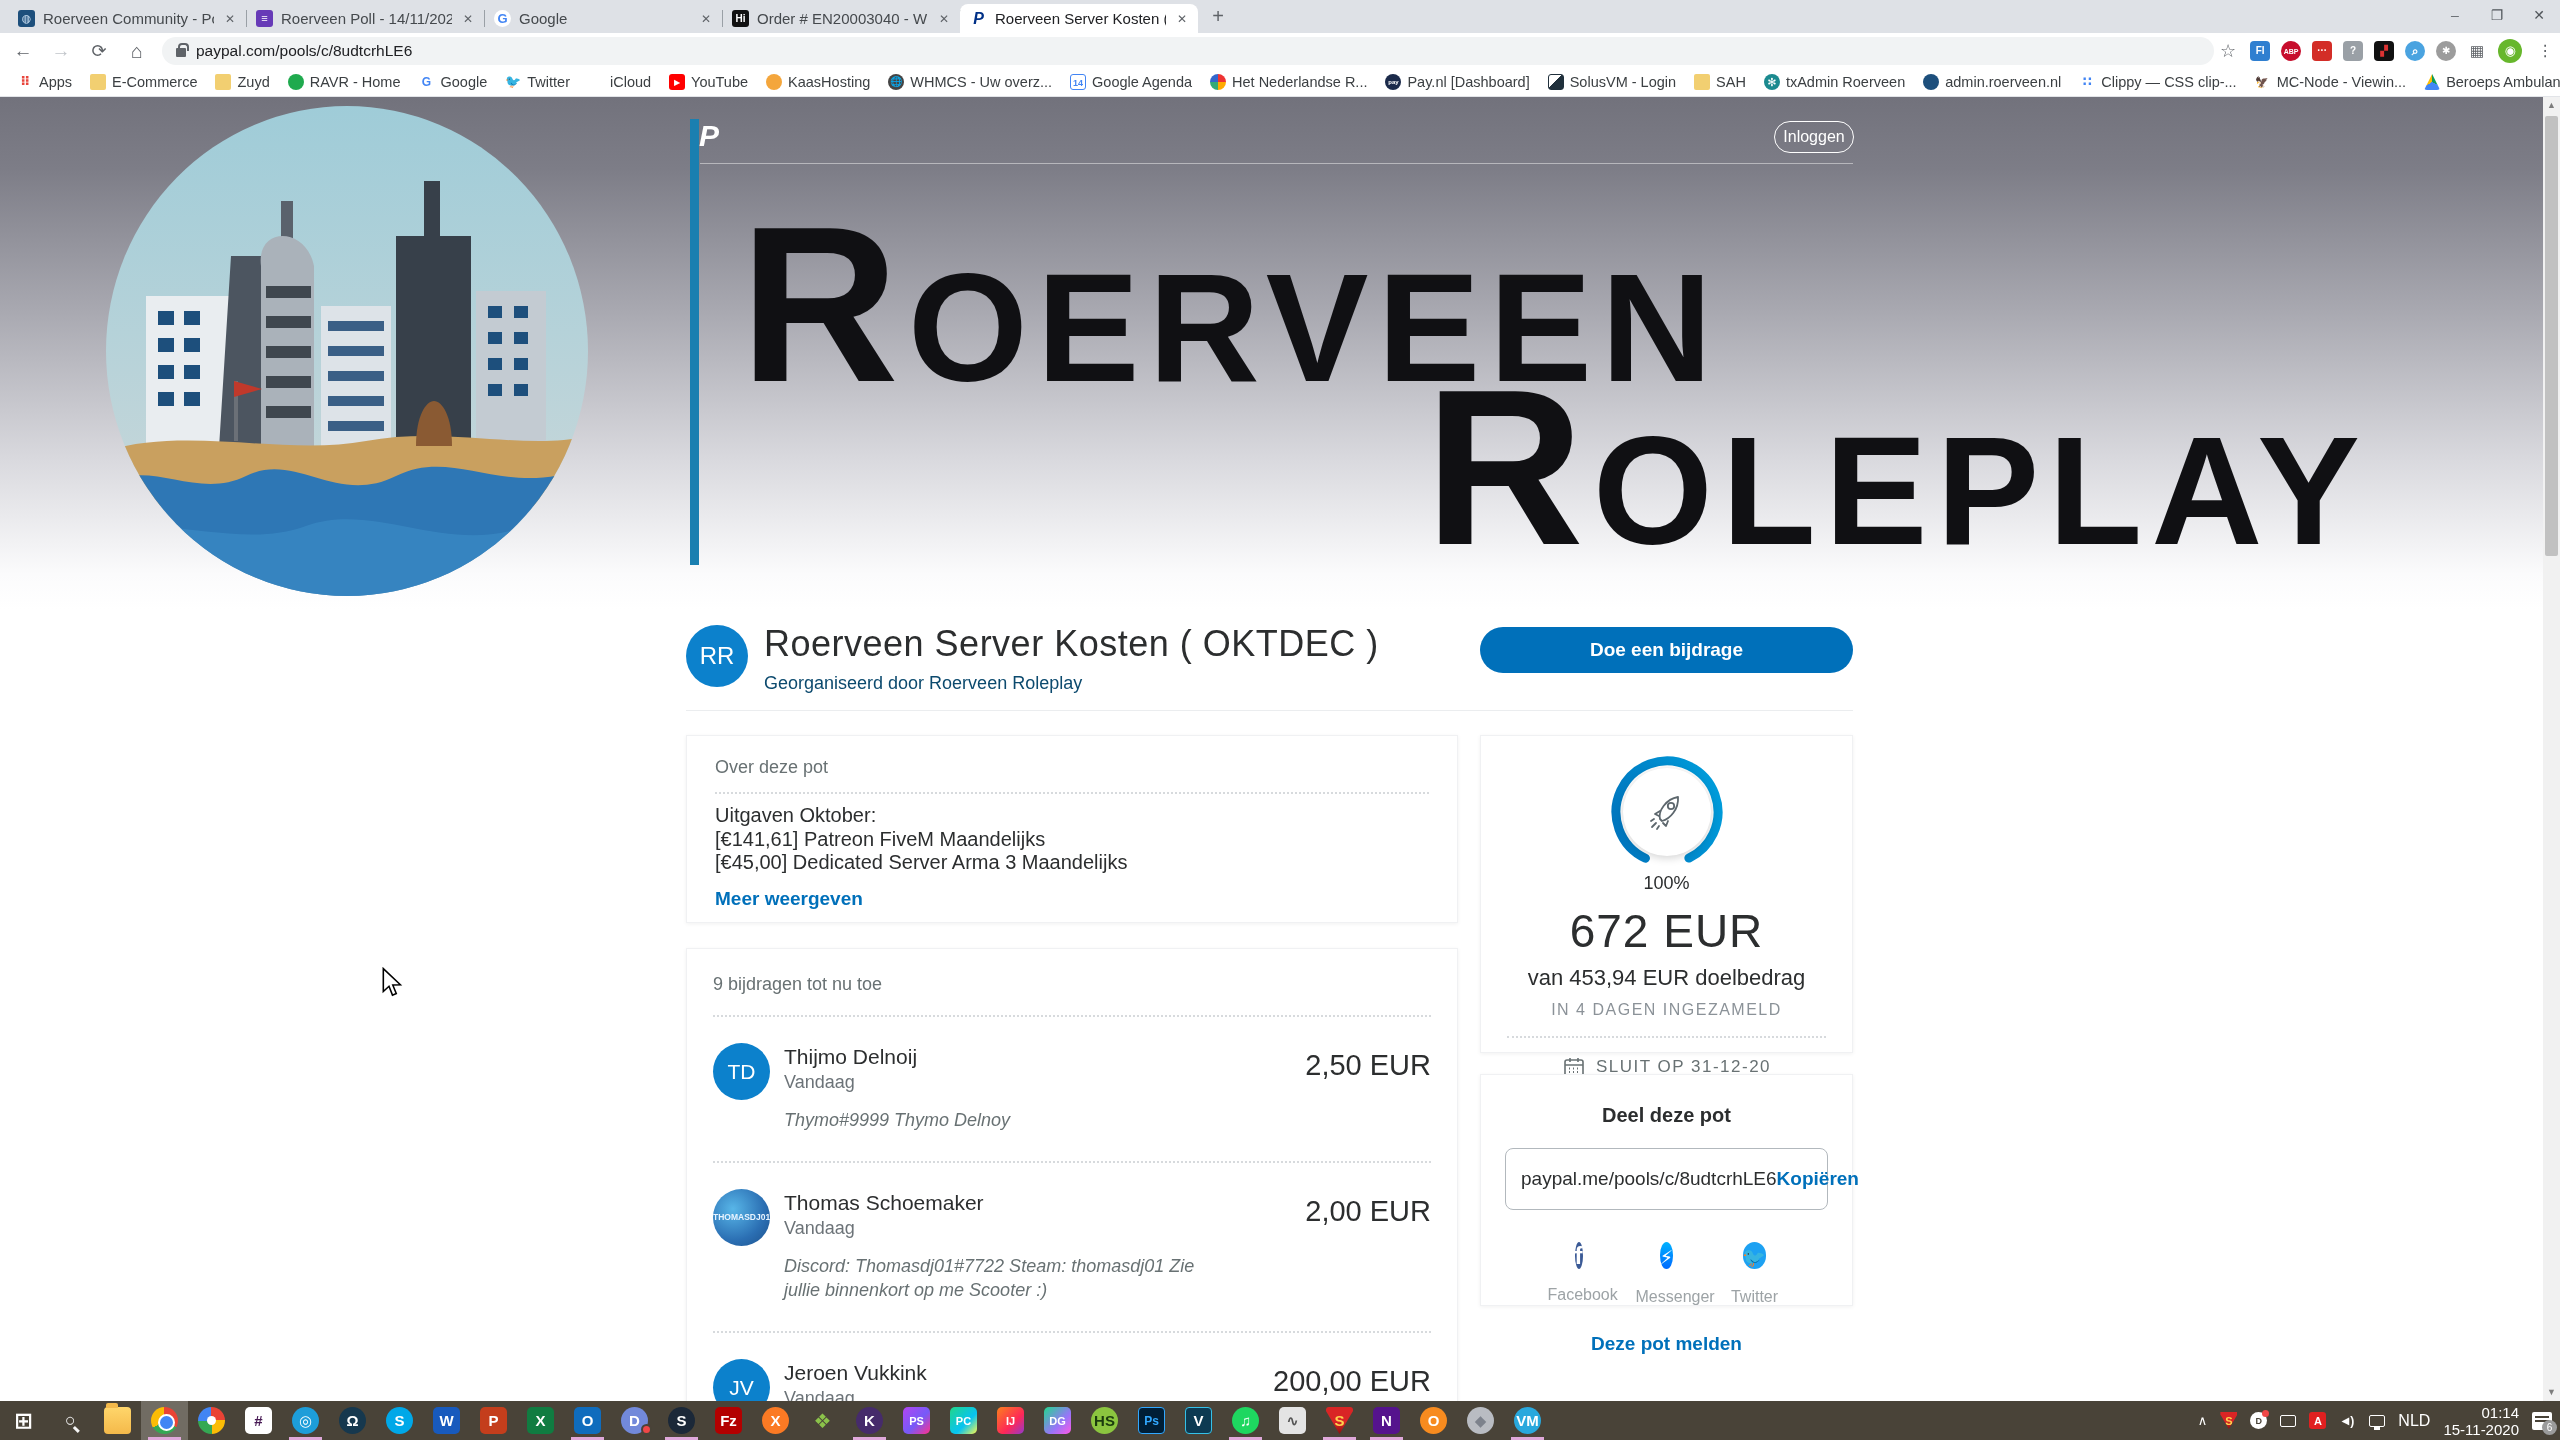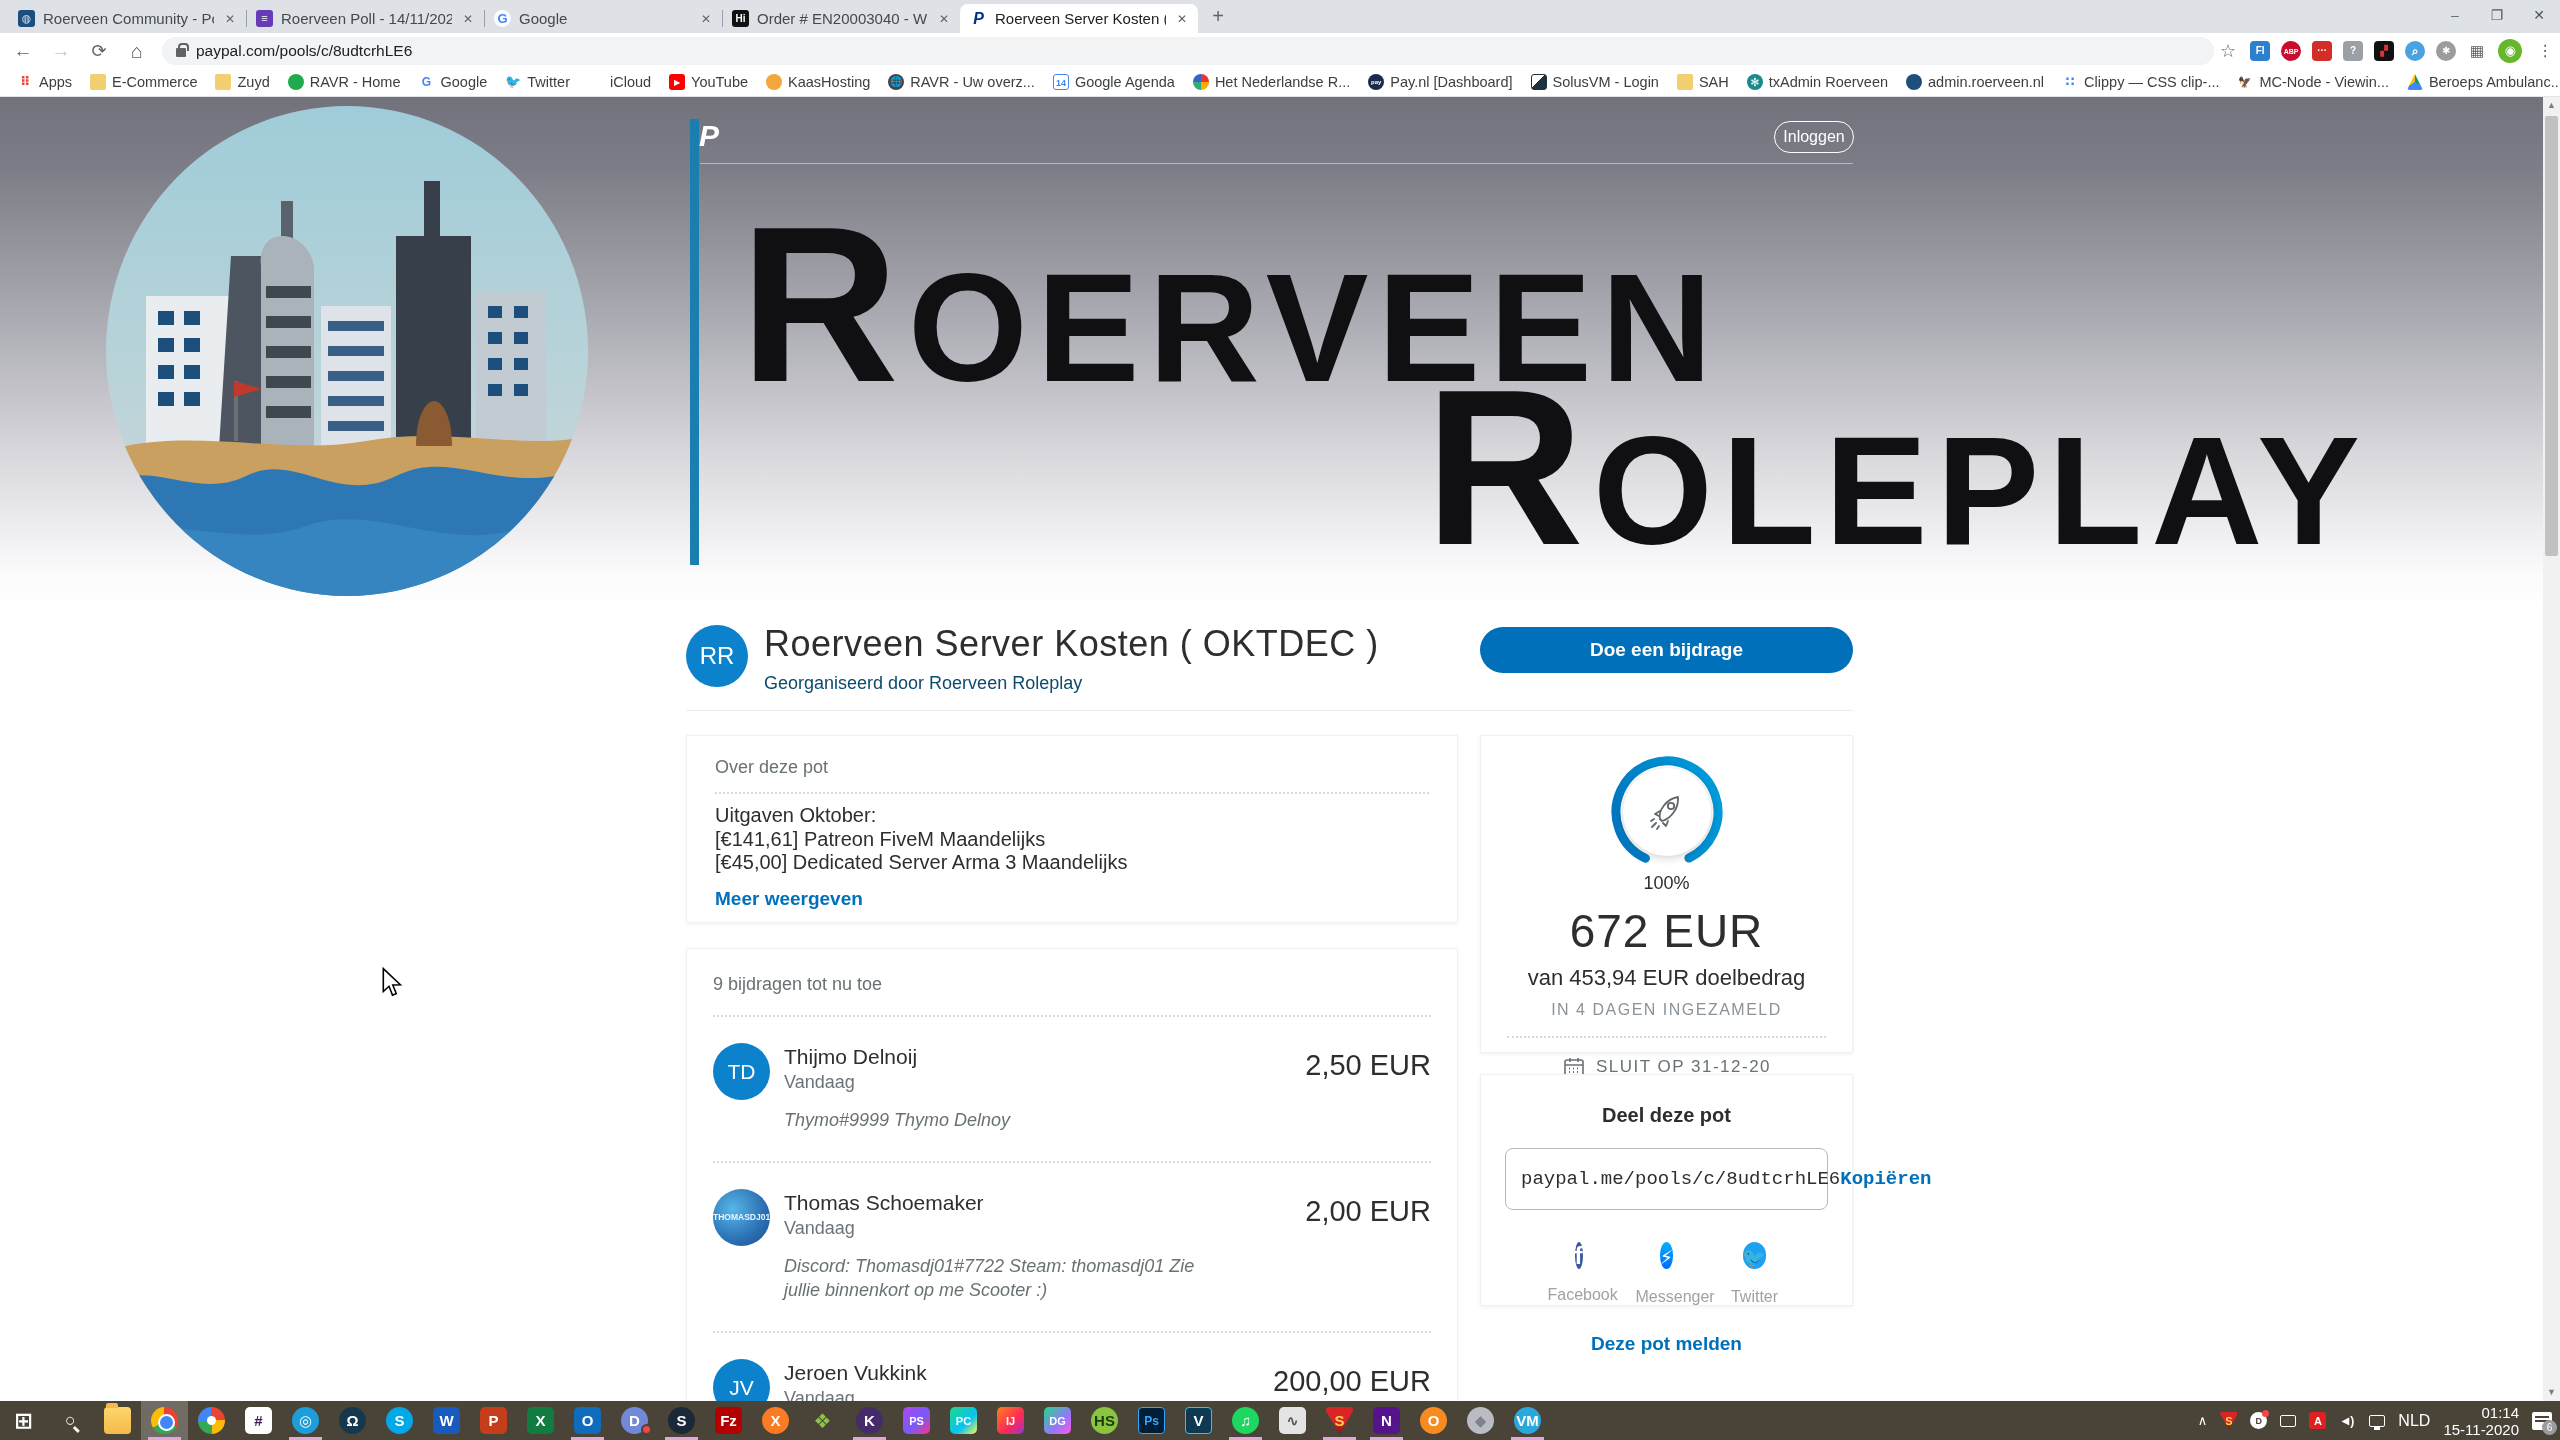--- a/index.html
+++ b/index.html
@@ -165,21 +165,21 @@
   .big-amount { font-size:46px; font-weight:300; color:#2c2e2f; margin-top:10px; letter-spacing:1px; }
   .goal { font-size:22px; font-weight:300; color:#2c2e2f; margin-top:7px; }
   .collected { font-size:16px; color:#8b9298; letter-spacing:1.5px; margin-top:10px; }
   .prog-div { margin:17px 26px 0; }
   .closes { display:flex; align-items:center; justify-content:center; gap:10px; margin-top:17px;
     font-size:17px; color:#687173; letter-spacing:1.5px; }
 
   .share-card { left:1480px; top:977px; width:373px; height:232px; text-align:center; padding-top:29px; }
   .share-title { font-size:20px; font-weight:bold; color:#2c2e2f; }
   .share-box { margin:21px 24px 0; height:62px; border:1px solid #b2b8bd; border-radius:8px;
-    display:flex; align-items:center; padding:16px 15px;font-family:Liberation Mono, monospace; }
+    display:flex; align-items:center; padding:16px 15px; }
   .share-link { flex:1; text-align:left; font-size:19px; color:#2c2e2f; white-space:nowrap; }
   .copy-link { font-size:19px; }
   .socials { display:flex; justify-content:center; gap:26px; margin-top:23px; }
   .soc { width:62px; }
   .soc-ic { width:46px; height:46px; border-radius:50%; margin:0 auto; color:#fff; font-size:24px;
     font-weight:bold; text-align:center; line-height:46px; }
   .soc-fb { background:#3b5a96; }
   .soc-fb::before { content:"f"; }
   .soc-msgr { background:linear-gradient(180deg,#00b2ff,#006aff); }
   .soc-msgr::before { content:"⚡"; font-size:19px; }
@@ -365,21 +365,21 @@
         <span>YouTube</span>
       </div>
 
       <div class="bm">
         <span class="bi bi-kaas"></span>
         <span>KaasHosting</span>
       </div>
 
       <div class="bm">
         <span class="bi bi-globe"></span>
-        <span>RAVR - Uw overz...</span>
+        <span>WHMCS - Uw overz...</span>
       </div>
 
       <div class="bm">
         <span class="bi bi-agenda"></span>
         <span>Google Agenda</span>
       </div>
 
       <div class="bm">
         <span class="bi bi-nos"></span>
         <span>Het Nederlandse R...</span>

